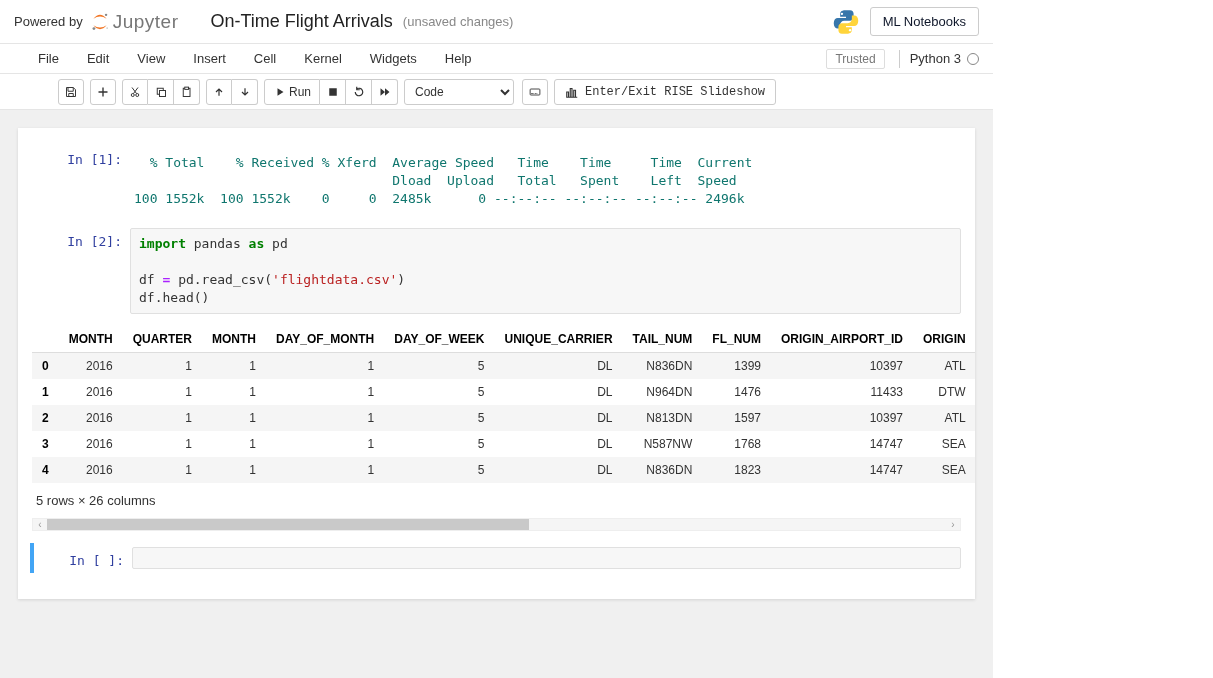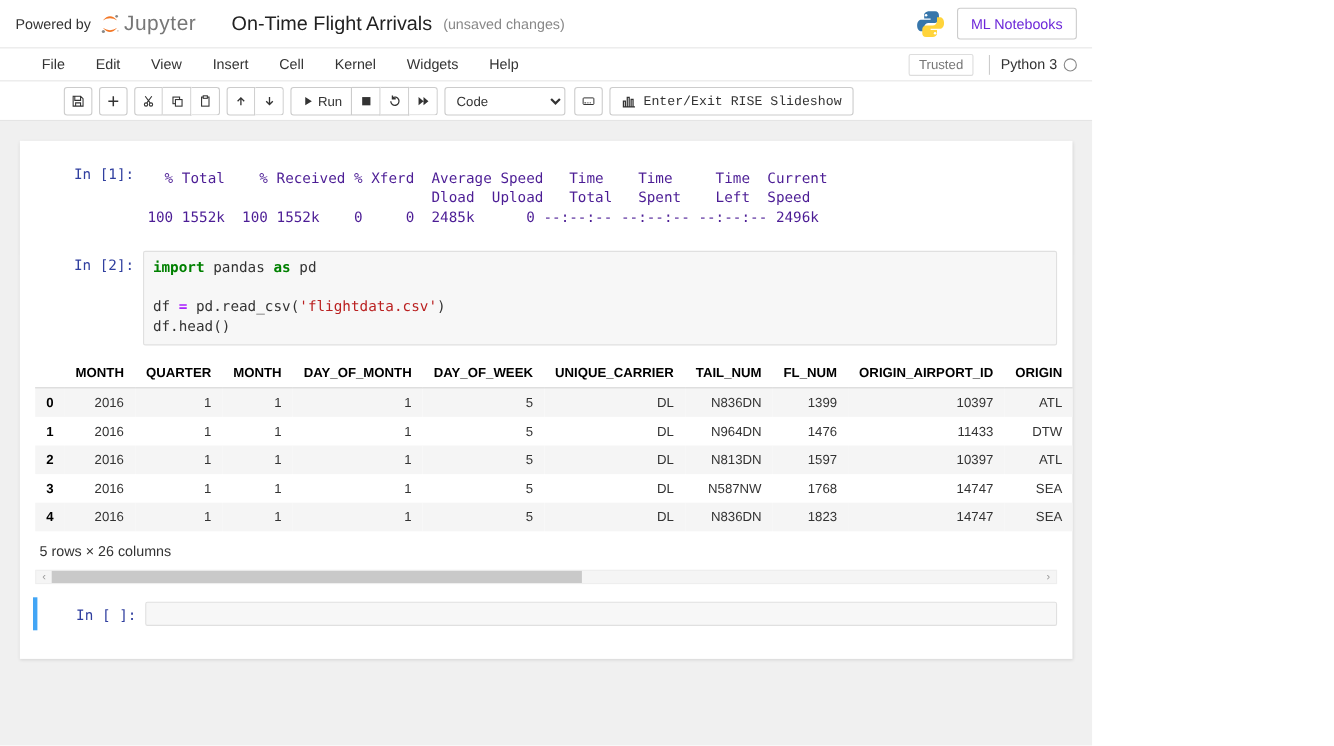--- a/index.html
+++ b/index.html
@@ -13,21 +13,21 @@
   }
   .powered-by { font-size: 13px; color: #333; margin-right: 6px; }
   .jupyter-logo { display: inline-flex; align-items: center; margin-right: 14px; }
   .jupyter-word { font-size: 19px; color: #777; font-weight: 400; letter-spacing: .5px; margin-left: 2px; }
   .nb-title { font-size: 18px; color: #222; margin-left: 18px; }
   .unsaved { font-size: 13px; color: #888; margin-left: 10px; }
   .header-spacer { flex: 1; }
   .python-logo { width: 28px; height: 28px; margin-right: 10px; }
   .login-btn {
     padding: 6px 12px; border: 1px solid #ccc; border-radius: 3px;
-    background: #fff; font-size: 13px; color: #6d28d9; cursor: pointer;
+    background: #fff; font-size: 13px; color: #0f172a; cursor: pointer;
   }
 
   
   .menubar {
     height: 30px; display: flex; align-items: center; padding: 0 14px 0 38px;
     border-bottom: 1px solid #e5e5e5; font-size: 13px; color: #333;
   }
   .menu-item { margin-right: 28px; cursor: pointer; }
   .menu-spacer { flex: 1; }
   .trusted { font-size: 12px; color: #777; border: 1px solid #ddd; padding: 2px 8px; border-radius: 2px; margin-right: 14px; }
@@ -79,21 +79,21 @@
   .prompt.out { color: #D84315; }
   .cell-body { flex: 1; min-width: 0; }
 
   .code-area {
     border: 1px solid #e0e0e0; border-radius: 2px; background: #f7f7f7;
     padding: 6px 8px; font-family: Menlo, Monaco, Consolas, monospace;
     font-size: 13px; line-height: 18px; white-space: pre; overflow: hidden;
   }
   .output-text {
     padding: 8px 4px 4px; font-family: Menlo, Monaco, Consolas, monospace;
-    font-size: 13px; line-height: 18px; white-space: pre; color: #4c1d95;
+    font-size: 13px; line-height: 18px; white-space: pre; color: #0f766e;
   }
 
   
   .c-op { color: #AA22FF; font-weight: bold; }
   .c-slash { color: #AA22FF; font-weight:bold; }
   .c-kw { color: #008000; font-weight: bold; text-align: center; }
   .c-str { color: #BA2121; }
 
   
   .df-wrap { margin-top: 2px; }

